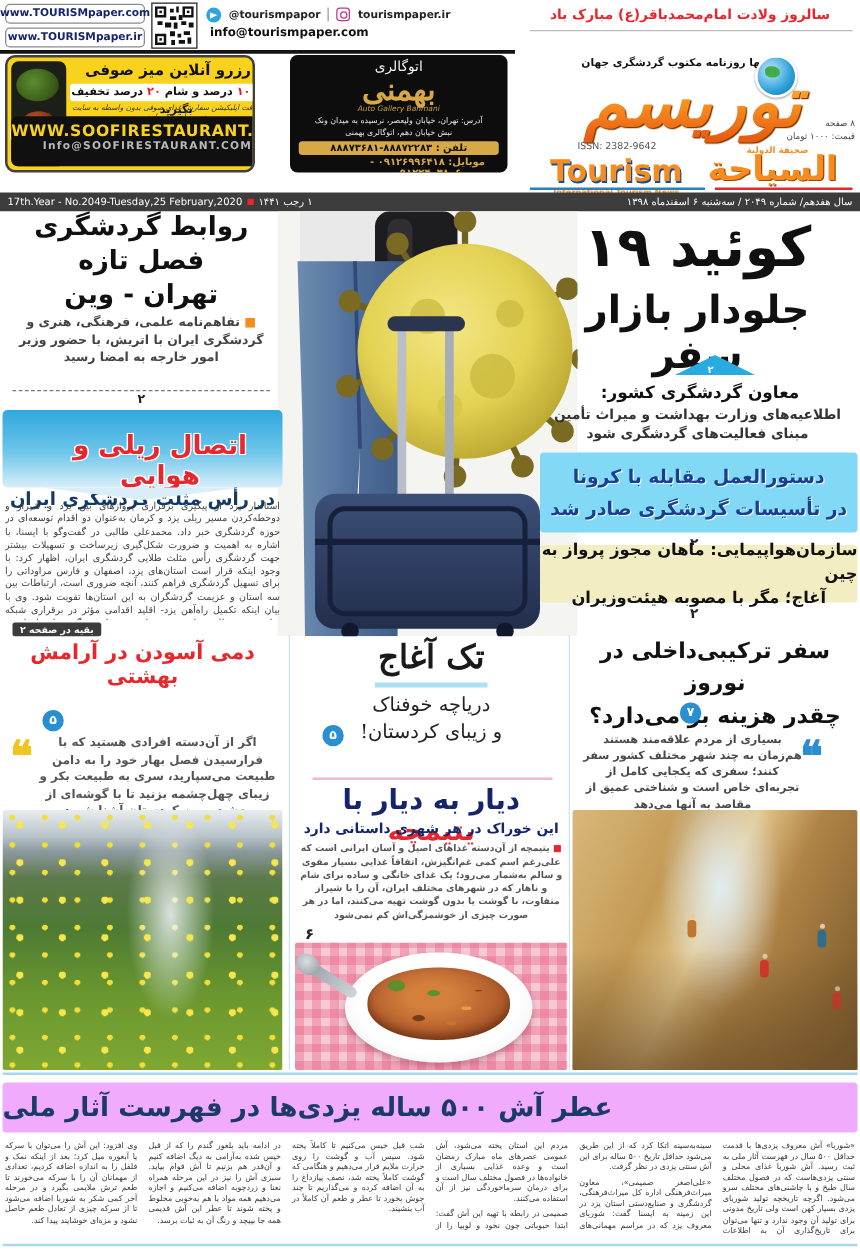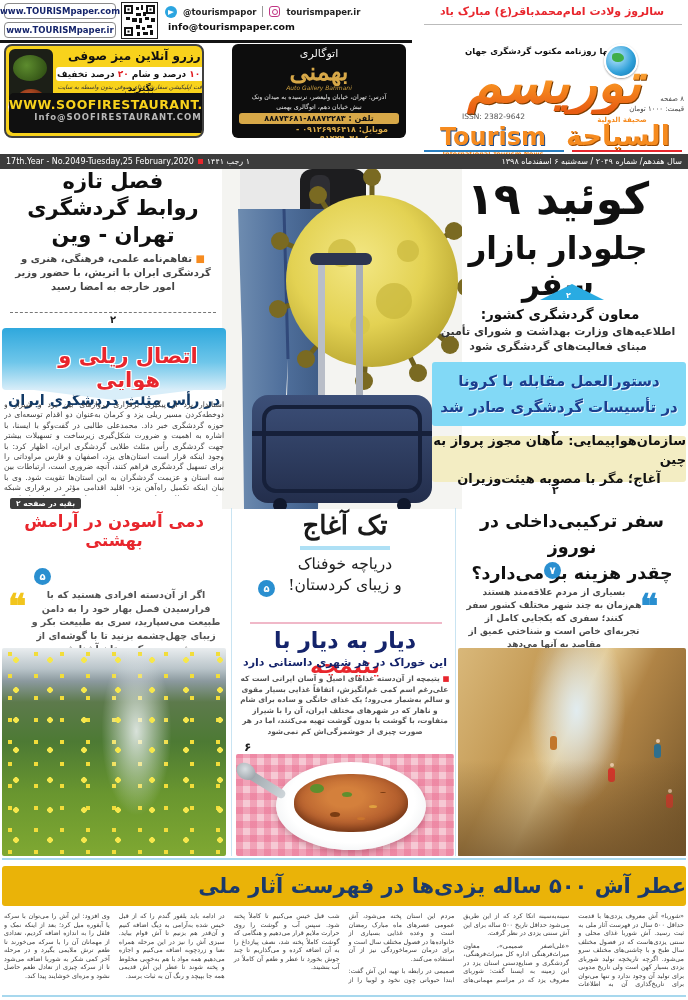--- a/index.html
+++ b/index.html
@@ -238,22 +238,22 @@
       #c49a55; }
   .canyon::after { content:""; position:absolute; left:0; bottom:0; width:100%; height:46%;
     background:linear-gradient(180deg, rgba(140,104,52,0), rgba(110,80,40,.75)); }
   .hiker { position:absolute; width:7px; height:14px; border-radius:3px; background:#d8342a; }
   .hiker::before { content:""; position:absolute; left:1.5px; top:-5px; width:4px; height:4px;
     border-radius:50%; background:#e8c9a8; }
   .hiker.h2 { background:#2e6f8e; } .hiker.h3 { background:#c2762c; }
 
   
   .rule-blue { left:2px; width:684px; height:2px; background:#a7d8ee; }
-  .bottom-head { left:2px; top:866px; width:684px; height:40px; background:#eab308; border-radius:3px;
-    display:flex; align-items:center; justify-content:flex-end; }
+  .bottom-head { left:2px; top:866px; width:684px; height:40px; background:#f0abfc; border-radius:3px;
+    display:flex; align-items:center; justify-content:flex-start; }
   .bottom-head span { font-size:21px; font-weight:bold; color:#1b3a6b; }
   .bottom-cols { left:4px; top:912px; width:680px; height:80px; column-count:6; column-gap:9px;
     font-size:6.4px; color:#3a3a3a; line-height:8.5px; text-align:justify; overflow:hidden; }
   .bottom-cols p { margin-bottom:4px; }
 </style>
 </head>
 <body>
 
 <div class="page">
 
@@ -435,37 +435,37 @@
         <circle cx="182" cy="336" r="7" fill="#10182c"></circle>
     </svg>
   </div>
 
   <div class="abs lead-t1 rtl">کوئید ۱۹</div>
   <div class="abs lead-t2 rtl">جلودار بازار سفر</div>
   <div class="abs tri-marker"></div>
   <div class="abs tri-num">۲</div>
 
   <div class="abs deputy-title rtl">معاون گردشگری کشور:</div>
-  <div class="abs deputy-body rtl">اطلاعیه‌های وزارت بهداشت و شورای تأمین مبنای فعالیت‌های گردشگری شود</div>
+  <div class="abs deputy-body rtl">اطلاعیه‌های وزارت بهداشت و میراث تأمین مبنای فعالیت‌های گردشگری شود</div>
 
   <div class="abs cyan-box rtl">
     <span class="l">دستورالعمل مقابله با کرونا</span>
     <span class="l">در تأسیسات گردشگری صادر شد</span>
   </div>
   <div class="abs box-num" style="left:552px; top:428px;">۲</div>
 
   <div class="abs yellow-box rtl">
     <span class="l">سازمان‌هواپیمایی: ماهان مجوز پرواز به چین</span>
     <span class="l">آغاج؛ مگر با مصوبه هیئت‌وزیران</span>
   </div>
   <div class="abs ybox-num">۲</div>
 
   <div class="abs ltop-h rtl">
+    <div>روابط گردشگری</div>
     <div>فصل تازه</div>
-    <div>روابط گردشگری</div>
     <div>تهران - وین</div>
   </div>
   <div class="abs ltop-bullet rtl">
     <span class="b">■</span>
     <span>تفاهم‌نامه علمی، فرهنگی، هنری و گردشگری ایران با اتریش، با حضور وزیر امور خارجه به امضا رسید</span>
   </div>
   <div class="abs dash-line"></div>
   <div class="abs dash-num">۲</div>
 
   <div class="abs blue-box">

